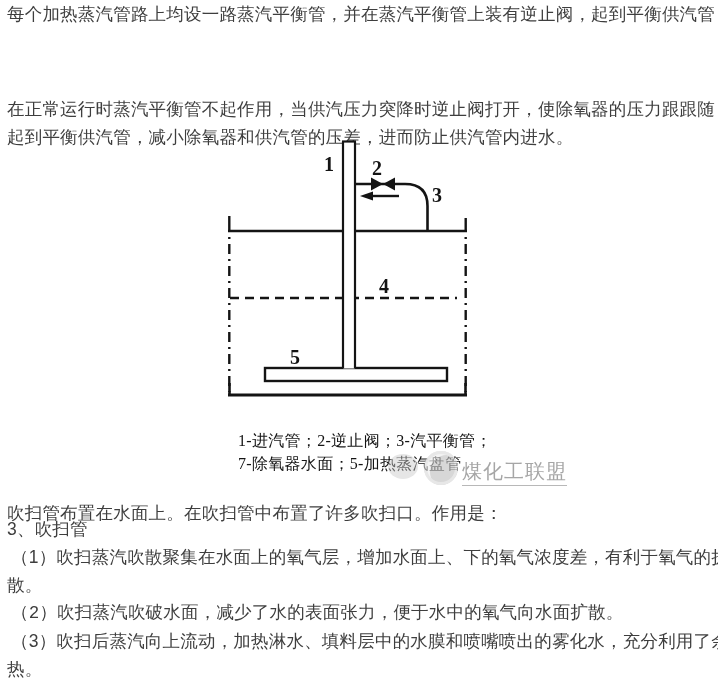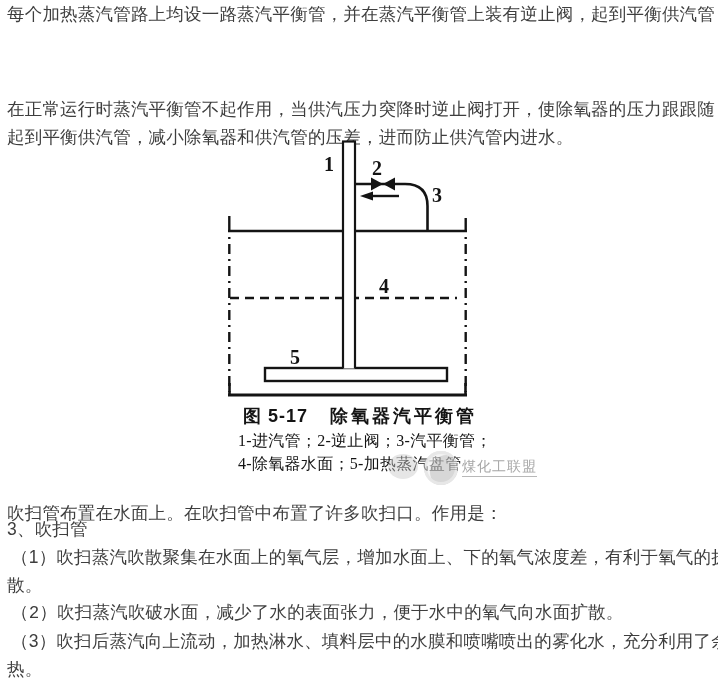--- a/index.html
+++ b/index.html
@@ -42,21 +42,21 @@
     position:absolute;left:2px;top:6px;width:30px;height:25px;
     background:#c7c7c7;opacity:0.45;border-radius:50%;
   }
   .wm-blob-main{
     position:absolute;left:38px;top:3px;width:34px;height:34px;
     background:#bfbfbf;opacity:0.62;border-radius:50%;
     box-shadow:inset 0 0 0 3px #d9d9d9, inset 6px 4px 0 0 #ececec;
   }
   .wm-text{
     position:absolute;left:76px;top:10px;
-    color:#a6a6a6;font-size:14px;letter-spacing:1px;
+    color:#a6a6a6;font-size:20px;letter-spacing:1px;
     border-bottom:1px solid #b8b8b8;
     font-family:"Liberation Sans",sans-serif;
     white-space:nowrap;
   }
   .diagram-label{
     font-family:"Liberation Serif",serif;
     font-weight:bold;font-size:20px;fill:#141414;
   }
 </style>
 </head>
@@ -103,28 +103,24 @@
     <line x1="355" y1="1.5" x2="355" y2="228.5" stroke="#141414" stroke-width="2.2"></line>
     <line x1="342" y1="1.5" x2="356" y2="1.5" stroke="#141414" stroke-width="2.2"></line>
 
     <text class="diagram-label" x="324" y="31">1</text>
     <text class="diagram-label" x="372" y="35">2</text>
     <text class="diagram-label" x="432" y="62">3</text>
     <text class="diagram-label" x="379" y="153">4</text>
     <text class="diagram-label" x="290" y="224">5</text>
   </svg>
 
-  <div class="caption">
-    <span class="cap-num">图 5-17</span>
-    <span class="cap-title">除氧器汽平衡管</span>
-  </div>
 
   <div class="legend">
     <div>1-进汽管；2-逆止阀；3-汽平衡管；</div>
-    <div>4-除氧器水面；5-加热蒸汽盘管</div>
+    <div>7-除氧器水面；5-加热蒸汽盘管</div>
   </div>
 
   <div class="watermark">
     <div class="wm-blob-small"></div>
     <div class="wm-blob-main"></div>
     <div class="wm-text">煤化工联盟</div>
   </div>
 
   <div class="block" style="top:515px;">
     <div class="line">3、吹扫管</div>

